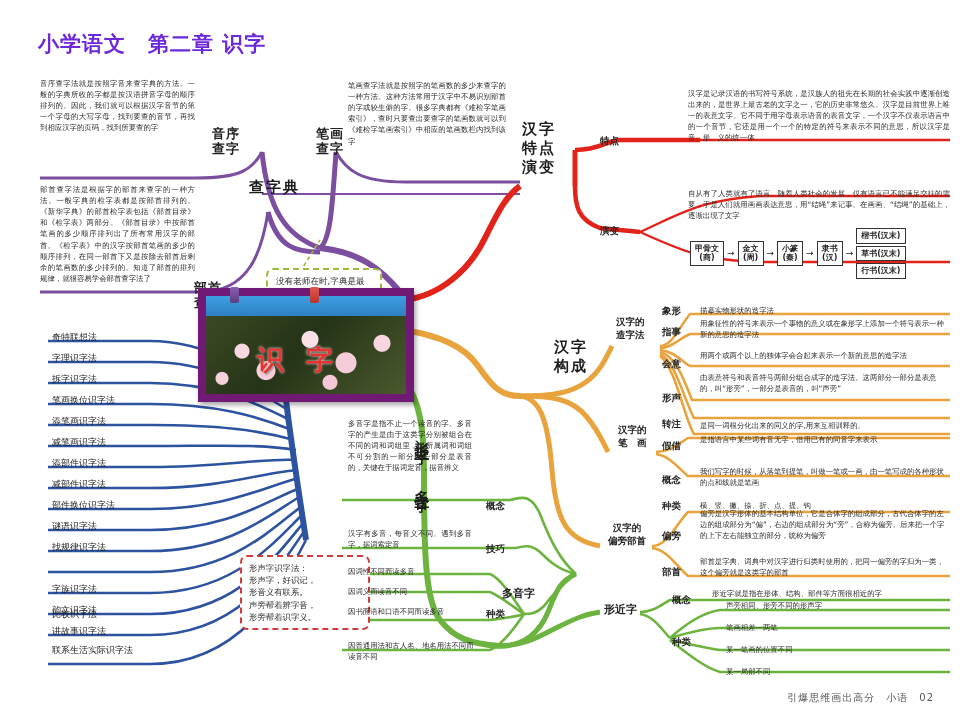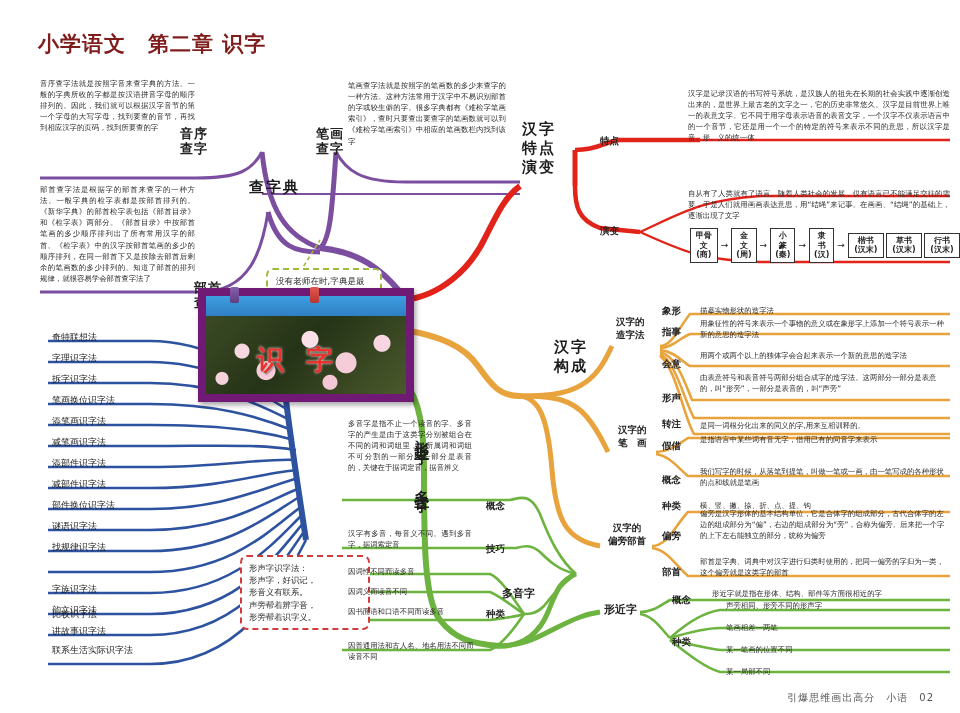--- a/index.html
+++ b/index.html
@@ -1,37 +1,37 @@
 <!DOCTYPE html>
 <html><head>
 <meta charset="utf-8">
 <style>
   html,body{margin:0;padding:0;background:#ffffff;}
   body{width:960px;height:713px;position:relative;overflow:hidden;
        font-family:"DejaVu Sans","Liberation Sans",sans-serif;color:#231f20;}
   #canvas{position:absolute;inset:0;width:960px;height:713px;}
   svg.wires{position:absolute;left:0;top:0;width:960px;height:713px;pointer-events:none;}
   .t{position:absolute;line-height:1.16;}
-  .title{left:38px;top:32px;font-size:21px;font-weight:bold;letter-spacing:1px;color:#7f1d1d;}
+  .title{left:38px;top:32px;font-size:21px;font-weight:bold;letter-spacing:1px;color:#6d28d9;}
   .para{font-size:7.4px;line-height:1.5;text-align:justify;color:#2b2b2b;}
   .branch-label{font-size:13px;font-weight:bold;color:#222;letter-spacing:1px;}
   .node-label{font-size:9.5px;font-weight:bold;color:#222;}
   .leaf{font-size:7.4px;line-height:1.5;color:#2b2b2b;}
   .listitem{font-size:9px;color:#1a1a1a;line-height:1.25;}
   .bigbranch{font-size:15px;font-weight:bold;color:#1c1c1c;letter-spacing:2px;line-height:1.25;}
   .vert{writing-mode:vertical-rl;text-orientation:upright;letter-spacing:3px;}
   .note{position:absolute;border:2px dashed #d23b3b;border-radius:7px;padding:5px 7px;
         font-size:8.4px;line-height:1.45;color:#2b2b2b;background:#fff;}
   .note2{position:absolute;border:2px dashed #9bbb3a;border-radius:7px;padding:5px 8px;
         font-size:8.6px;line-height:1.45;color:#2b2b2b;background:#fff;}
   .evo{position:absolute;display:flex;align-items:center;gap:3px;}
   .evobox{border:1px solid #333;padding:2px 4px;font-size:8px;font-weight:bold;
           text-align:center;line-height:1.2;background:#fff;}
   .arrow{font-size:9px;color:#222;}
-  .evostack{display:flex;flex-direction:row;gap:2px;}
+  .evostack{display:flex;flex-direction:column;gap:2px;}
   .photo{position:absolute;left:198px;top:288px;width:200px;height:98px;
          background:#a3a3a3;border:8px solid #701a75;box-shadow:2px 3px 5px rgba(0,0,0,.35);}
   .photo-top{position:absolute;left:0;top:0;right:0;height:20px;
         background:linear-gradient(180deg,#3d9fe0,#2f7fc4);}
   .photo-img{position:absolute;left:0;top:20px;right:0;bottom:0;overflow:hidden;
         background:
           radial-gradient(circle at 18% 45%,#f7d7e0 7px,transparent 8px),
           radial-gradient(circle at 30% 70%,#f6cdd9 9px,transparent 10px),
           radial-gradient(circle at 52% 30%,#fbe0e8 8px,transparent 9px),
           radial-gradient(circle at 70% 60%,#f5cdd8 10px,transparent 11px),
@@ -136,21 +136,21 @@
       <path d="M670,640 C690,656 706,668 720,672 L950,672"></path>
     </g>
   </svg>
 
   <div class="t title">小学语文　第二章 识字</div>
 
   <div class="t para" style="left:40px;top:78px;width:155px;">音序查字法就是按照字音来查字典的方法。一般的字典所收的字都是按汉语拼音字母的顺序排列的。因此，我们就可以根据汉字音节的第一个字母的大写字母，找到要查的音节，再找到相应汉字的页码，找到所要查的字</div>
   <div class="t para" style="left:40px;top:184px;width:155px;">部首查字法是根据字的部首来查字的一种方法。一般字典的检字表都是按部首排列的。《新华字典》的部首检字表包括《部首目录》和《检字表》两部分。《部首目录》中按部首笔画的多少顺序排列出了所有常用汉字的部首。《检字表》中的汉字按部首笔画的多少的顺序排列，在同一部首下又是按除去部首后剩余的笔画数的多少排列的。知道了部首的排列规律，就很容易学会部首查字法了</div>
   <div class="t para" style="left:348px;top:80px;width:158px;">笔画查字法就是按照字的笔画数的多少来查字的一种方法。这种方法常用于汉字中不易识别部首的字或较生僻的字。很多字典都有《难检字笔画索引》，查时只要查出要查字的笔画数就可以到《难检字笔画索引》中相应的笔画数栏内找到该字</div>
 
-  <div class="t branch-label" style="left:180px;top:126px;white-space:pre;">音序
+  <div class="t branch-label" style="left:212px;top:126px;white-space:pre;">音序
 查字</div>
   <div class="t branch-label" style="left:194px;top:280px;white-space:pre;">部首
 查字</div>
   <div class="t branch-label" style="left:292px;top:126px;white-space:pre;margin-left:24px;">笔画
 查字</div>
   <div class="t bigbranch" style="left:249px;top:178px;">查字典</div>
 
   <div class="note2" style="left:266px;top:268px;width:96px;white-space:pre-line;">没有老师在时,字典是最好的老师。</div>
 
   <div class="t bigbranch" style="left:264px;top:345px;transform:rotate(-23deg);transform-origin:left top;white-space:pre-line;font-size:13px;letter-spacing:1px;">小学生常用

